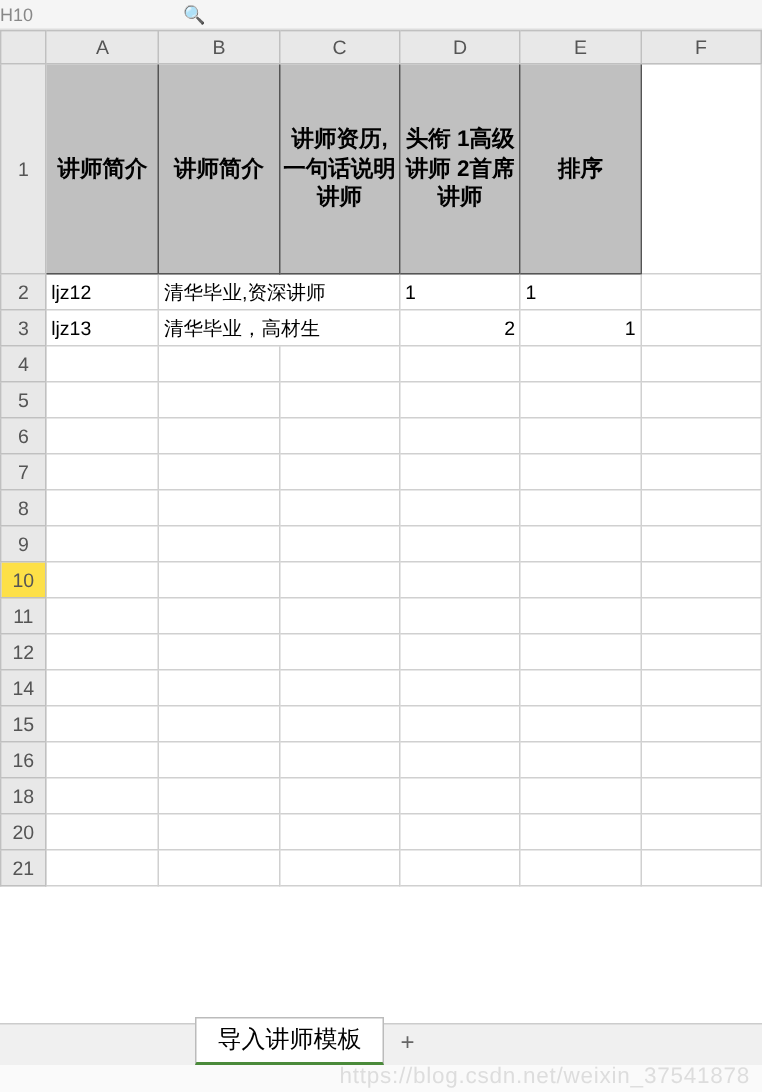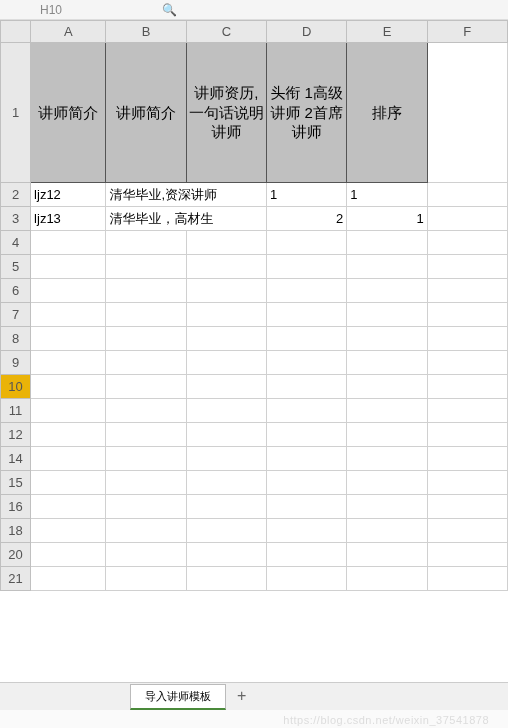--- a/index.html
+++ b/index.html
@@ -11,21 +11,20 @@
       height: 728px;
       overflow: hidden;
       position: relative;
     }
     .topbar {
       height: 20px;
       background: #f5f5f5;
       border-bottom: 1px solid #ddd;
       display: flex;
       align-items: center;
-      padding-left: 40px;
       color: #888;
       font-size: 12px;
       gap: 100px;
     }
     .topbar .search-icon {
       display: inline-block;
     }
     .grid {
       width: 100%;
       border-collapse: collapse;
@@ -64,63 +63,63 @@
       overflow: hidden;
       white-space: nowrap;
       vertical-align: middle;
     }
     .cell.right { text-align: right; }
     .data-header {
       background: #c0c0c0;
       border: 1px solid #555;
       text-align: center;
       font-size: 15px;
-      font-weight: normal;
+      font-weight: bold;
       color: #000;
       vertical-align: middle;
       padding: 2px;
       line-height: 1.3;
     }
     .row1 { height: 140px; }
     .row-sel .row-header {
-      background: #eab308;
+      background: #fde047;
     }
     .sheet-tabs {
       position: absolute;
       bottom: 18px;
       left: 0;
       right: 0;
       height: 28px;
       background: #f0f0f0;
       border-top: 1px solid #ccc;
       display: flex;
       align-items: flex-end;
       padding-left: 130px;
     }
     .sheet-tab {
       background: #fff;
       border: 1px solid #bbb;
       border-bottom: 2px solid #4a8a3a;
       padding: 4px 14px;
-      font-size: 11px;
+      font-size: 16px;
       cursor: pointer;
     }
     .add-sheet {
       padding: 4px 10px;
       font-size: 16px;
       color: #666;
       cursor: pointer;
       border: 1px solid transparent;
     }
     .watermark {
       position: absolute;
       bottom: 2px;
-      right: 19px;
+      right: 8px;
       color: #ddd;
-      font-size: 11px;
+      font-size: 15px;
       letter-spacing: 0.5px;
     }
     .bottom-strip {
       position: absolute;
       bottom: 0;
       left: 0;
       right: 0;
       height: 18px;
       background: #fafafa;
     }

